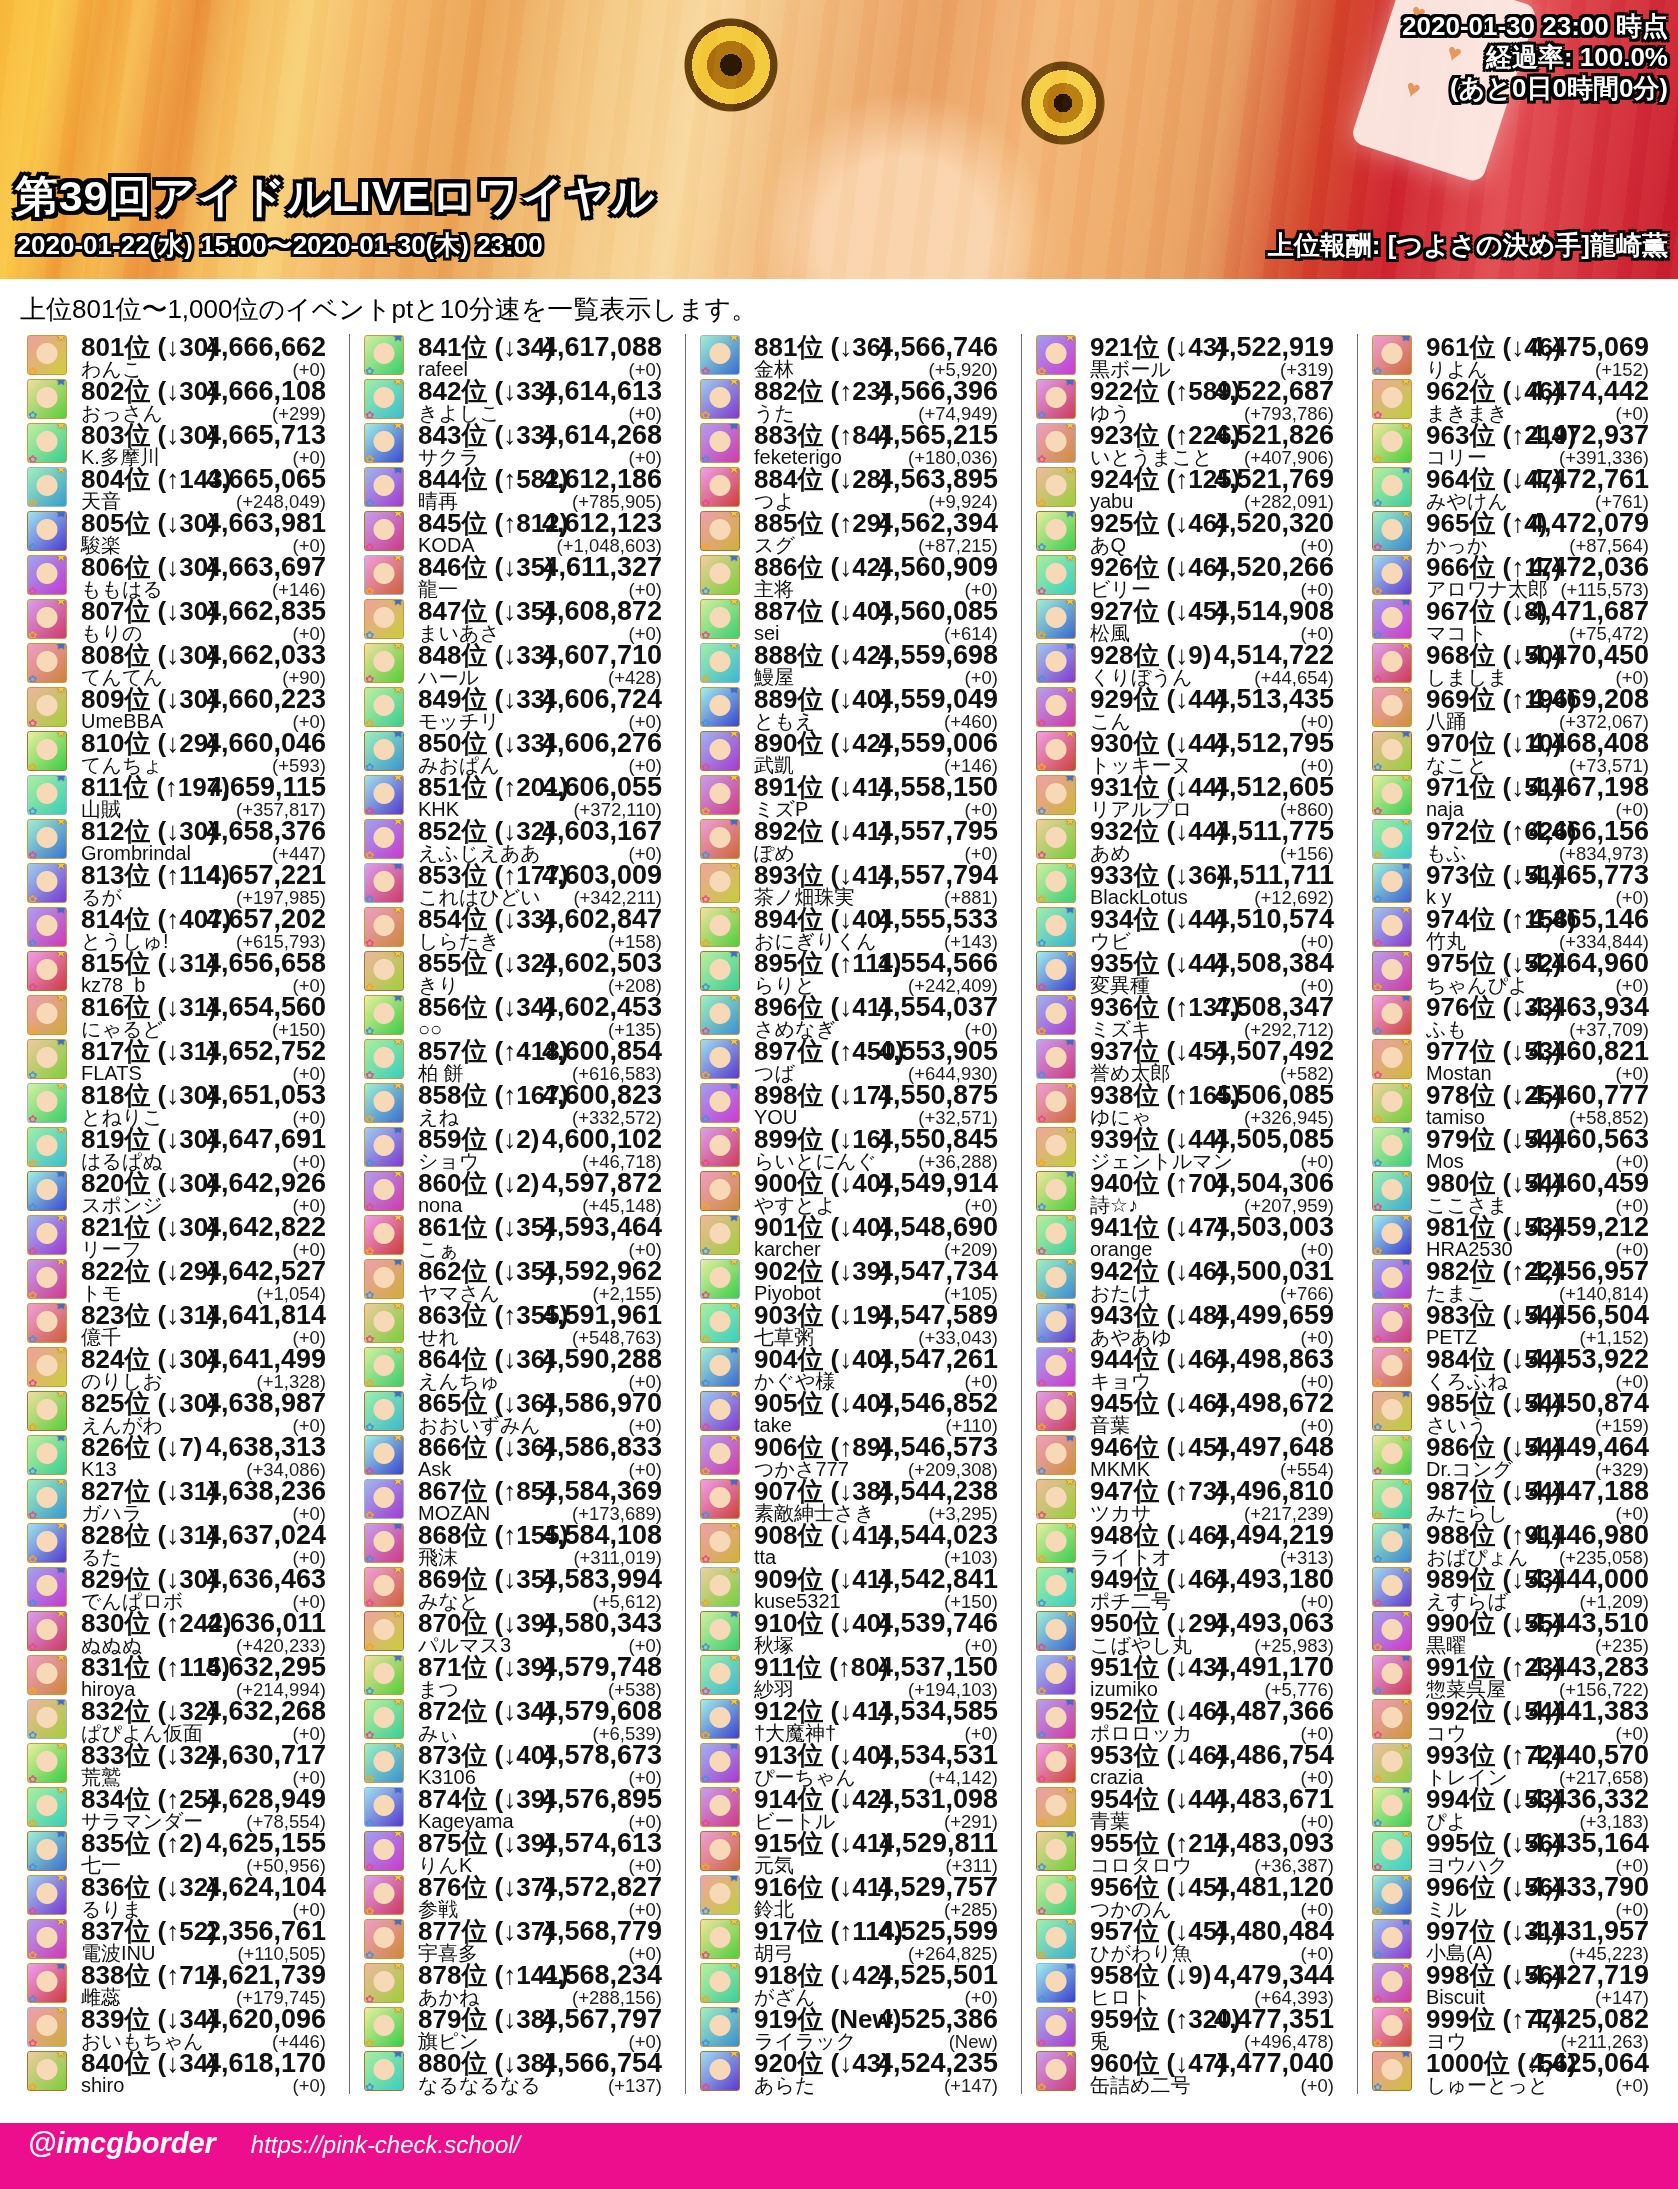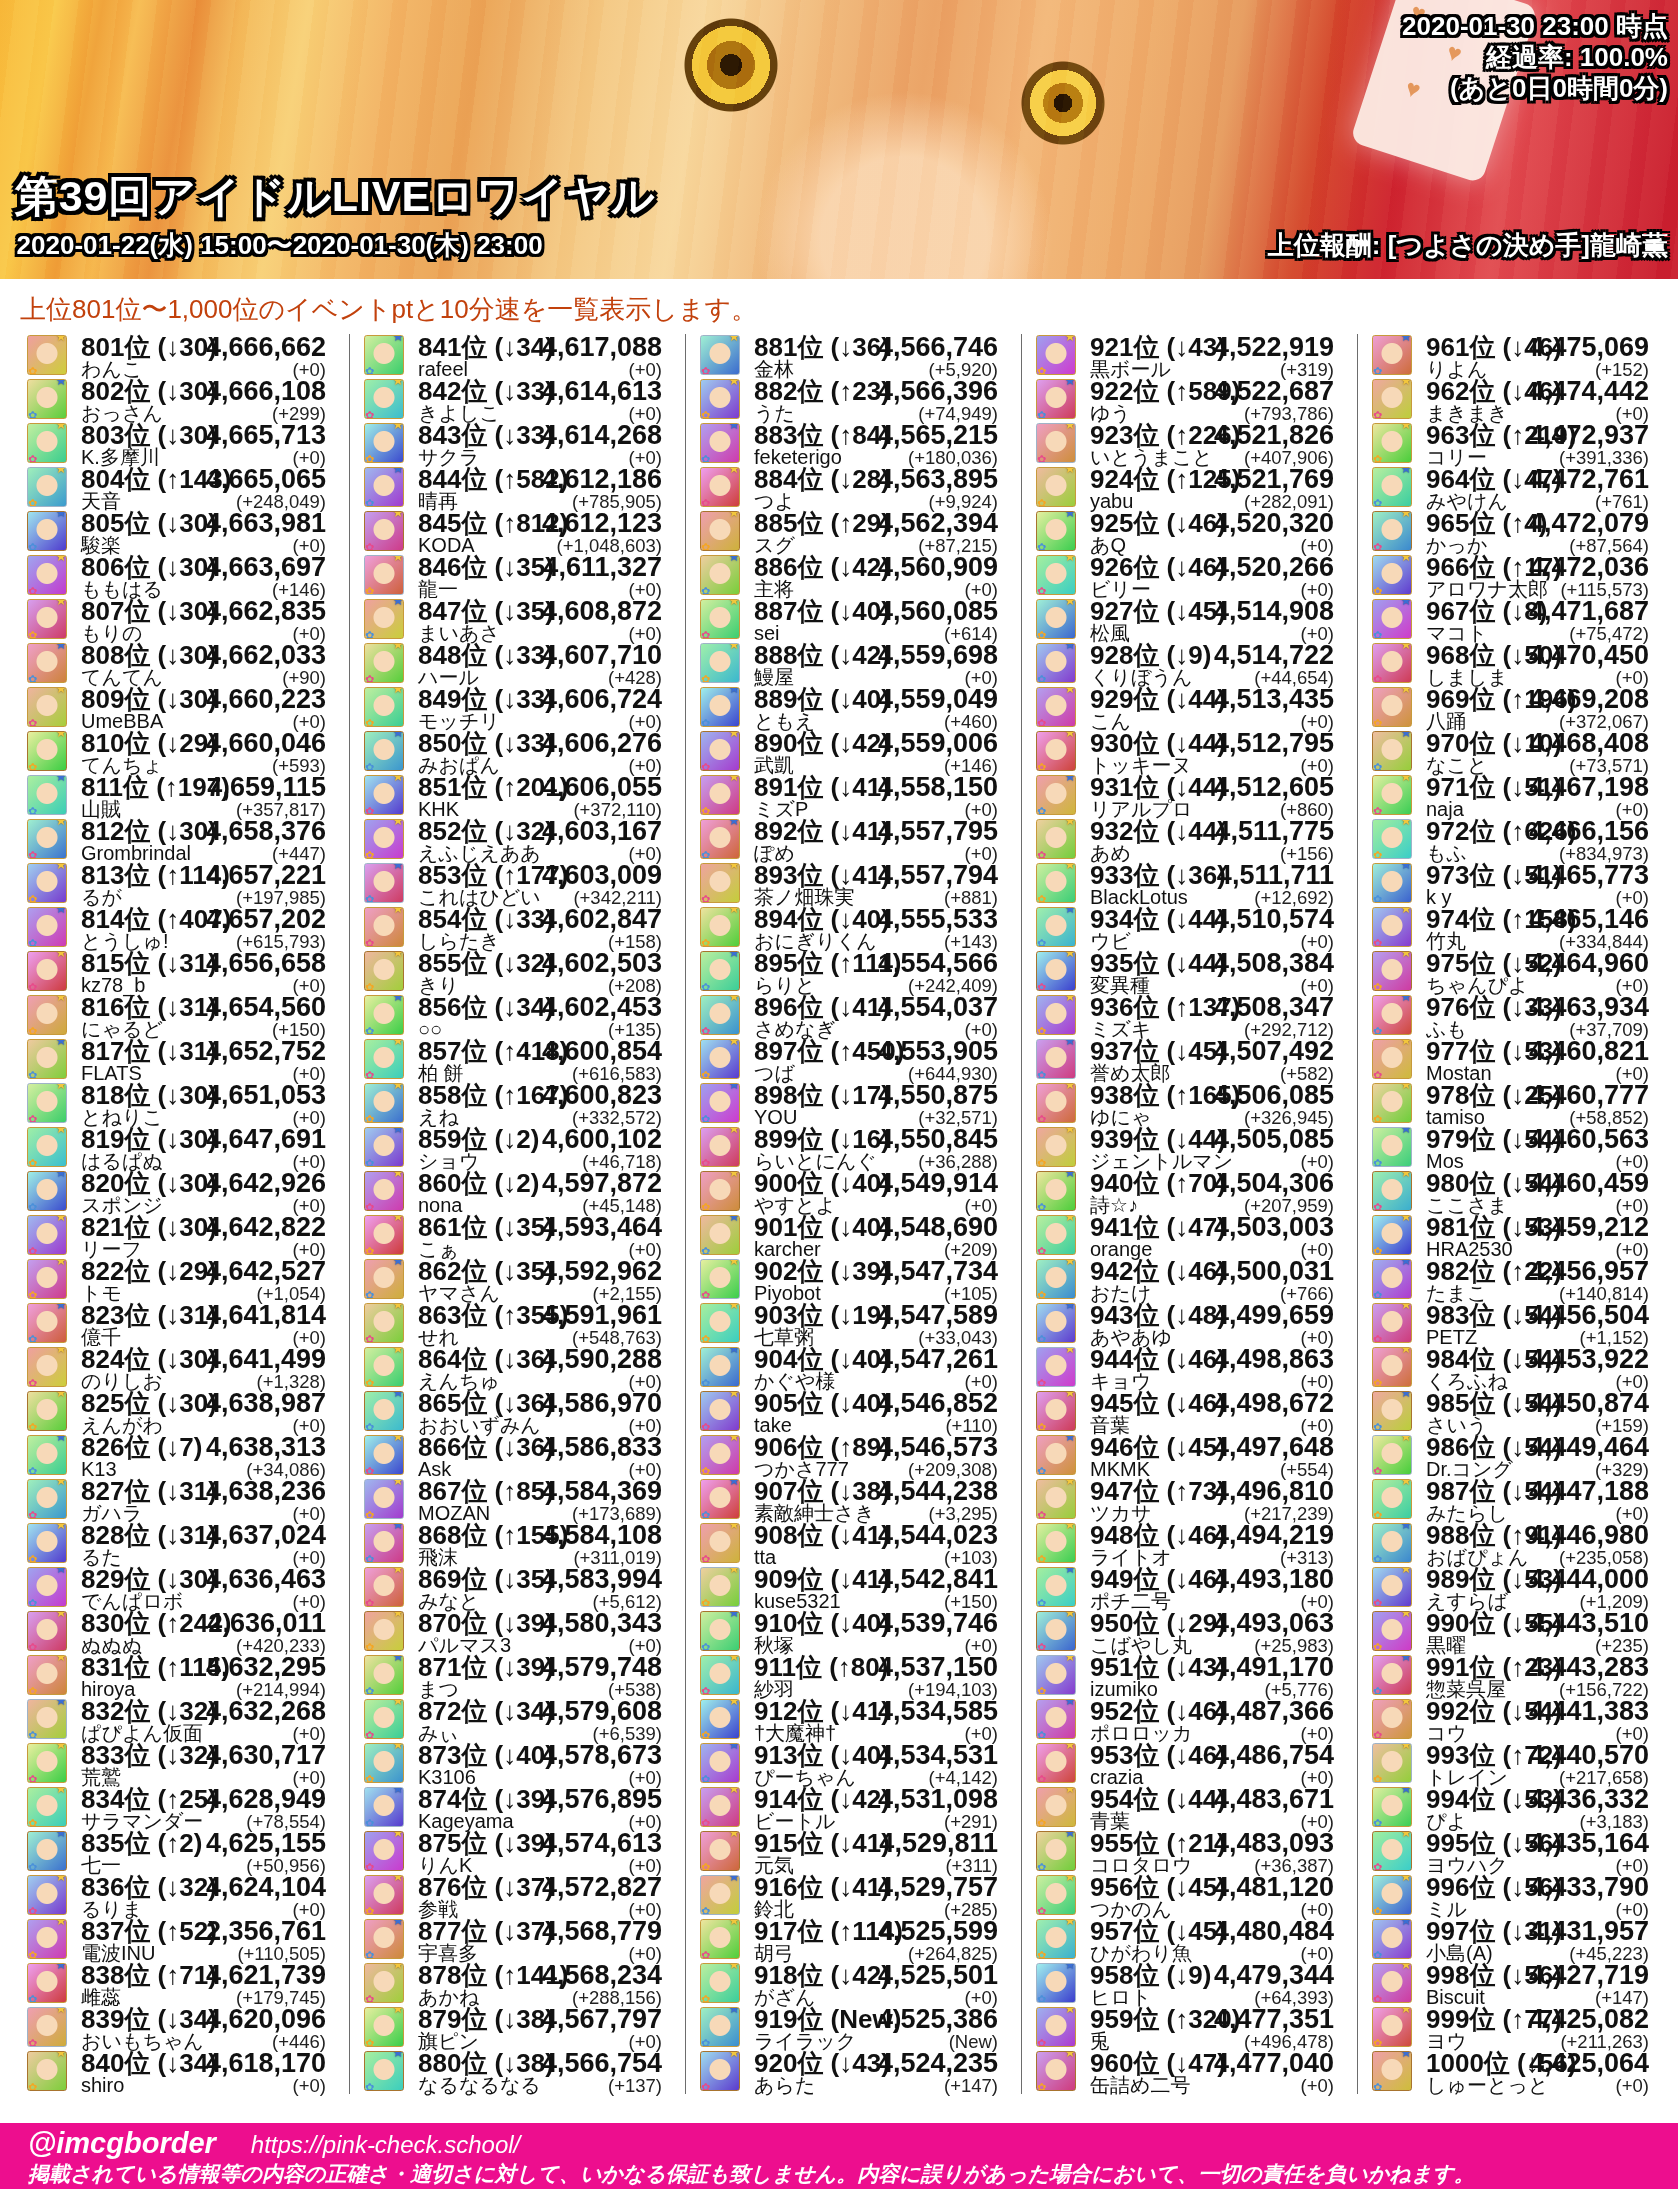--- a/index.html
+++ b/index.html
@@ -31,21 +31,21 @@
   .outline-txt{
     color:#fff;font-weight:700;
     text-shadow:-2.8px -2.8px 0 #000,2.8px -2.8px 0 #000,-2.8px 2.8px 0 #000,2.8px 2.8px 0 #000,-2.8px 0 0 #000,2.8px 0 0 #000,0 -2.8px 0 #000,0 2.8px 0 #000;
   }
   .info-block{position:absolute;right:11px;top:11px;text-align:right;font-size:26px;line-height:31px;}
   .event-title{position:absolute;left:14.8px;top:172px;font-size:43px;line-height:48px;letter-spacing:0.9px;
     text-shadow:-3.7px -3.7px 0 #000,3.7px -3.7px 0 #000,-3.7px 3.7px 0 #000,3.7px 3.7px 0 #000,-3.7px 0 0 #000,3.7px 0 0 #000,0 -3.7px 0 #000,0 3.7px 0 #000;}
   .event-period{position:absolute;left:16.6px;top:231px;font-size:26px;line-height:29.5px;}
   .event-reward{position:absolute;right:11px;top:231px;font-size:26px;line-height:29.5px;}
   
-  .subtitle{position:absolute;left:20px;top:292px;font-size:26px;color:#c2410c;}
+  .subtitle{position:absolute;left:20px;top:292px;font-size:26px;color:#000000;}
   
   .list{
     position:absolute;left:13px;top:334px;width:1659px;
     display:grid;grid-template-columns:336px 336px 336px 336px 315px;
   }
   .col{box-sizing:border-box;padding:0 23px 0 14px;}
   .col + .col{border-left:0.9px solid #6d6d6d;text-decoration:underline;}
   .row{position:relative;height:44px;}
   .avatar{
     position:absolute;left:0;top:0.9px;width:38px;height:38px;
@@ -2306,15 +2306,14 @@
       <div class="delta">(+0)</div>
     </div>
   </div>
     </div>
 </div>
 
 <div class="footer">
   <div class="line1">
     <span class="handle">@imcgborder</span><span class="url">https://pink-check.school/</span>
   </div>
-  <div class="line2">掲載されている情報等の内容の正確さ・適切さに対して、いかなる保証も致しません。内容に誤りがあった場合において、一切の責任を負いかねます。</div>
 </div>
 
 
 </body></html>

